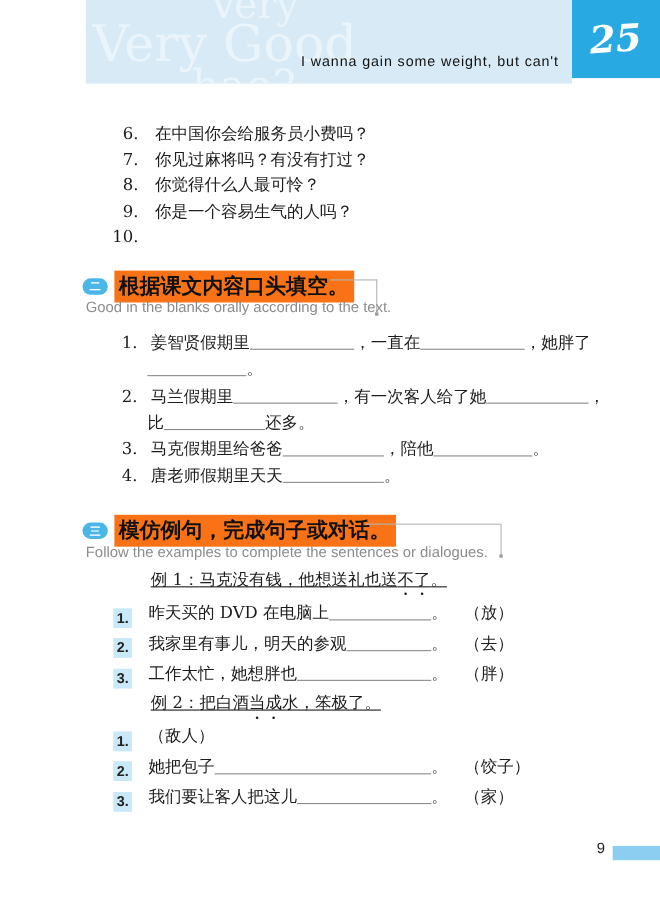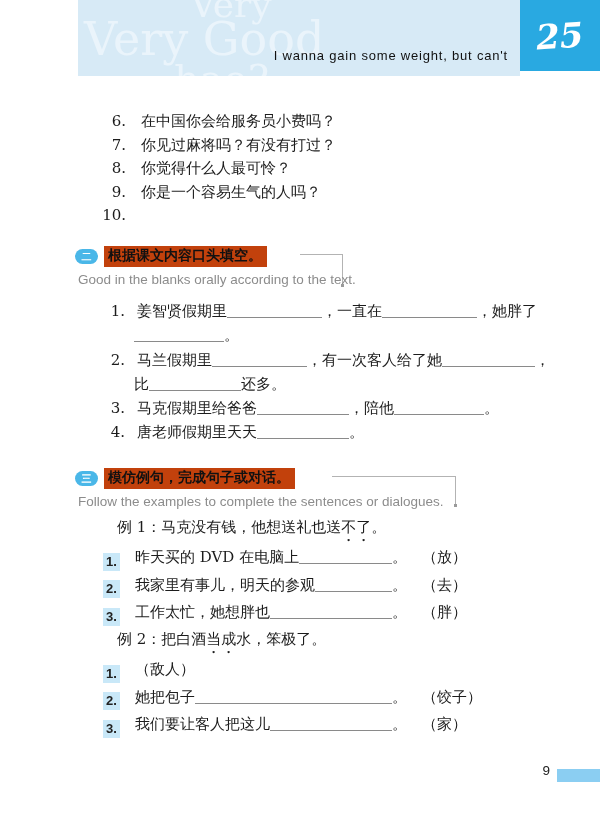--- a/index.html
+++ b/index.html
@@ -27,40 +27,40 @@
   .q-num { width:30px; text-align:right; }
   .q-text { margin-left:15px; }
 
   
   .sec-head { position:absolute; left:75px; display:flex; align-items:center; }
   .pill { width:23px; height:15px; border-radius:8px; background:#4ab7e8;
           color:#fff; font-family:"Liberation Sans", sans-serif; font-size:10px;
           font-weight:bold; display:flex; align-items:center; justify-content:center;
           flex:none; }
   .sec-title { margin-left:6px; font-family:Liberation Sans, sans-serif;
-               font-weight:bold; font-size:14px; background:#c2410c;
+               font-weight:bold; font-size:19px; background:#f97316;
                padding:1px 5px 2px 4px; color:#111; }
   .subtitle { position:absolute; left:78px; font-family:"Liberation Sans", sans-serif;
               font-size:13.5px; color:#8c8c8c; }
   .conn { position:absolute; background:#b3b3b3; }
   .conn-dot { position:absolute; width:3px; height:3px; background:#9a9a9a; }
 
   
   .fill-items { position:absolute; left:97px; top:299px; width:470px; font-size:15px; }
   .f-row { display:flex; line-height:24px; margin-bottom:0; }
   .f-num { width:28px; text-align:right; flex:none; }
   .f-body { margin-left:9px; }
   .f-line { line-height:24px; white-space:nowrap;margin-left:12px; }
   .blank { display:inline-block; border-bottom:1px solid #8a8a8a; height:16px;
            vertical-align:-2px; }
   .b95 { width:95px; } .b93 { width:93px; } .b92 { width:92px; } .b90 { width:90px; }
 
   
   .ex-block { position:absolute; left:103px; width:470px; font-size:15px; }
-  .ex-label { margin-left:14px; line-height:26px; margin-bottom:3px; white-space:nowrap; }
+  .ex-label { margin-left:34px; line-height:26px; margin-bottom:3px; white-space:nowrap;text-decoration:underline; }
   .emph { -webkit-text-emphasis:filled dot #1c1c1c; -webkit-text-emphasis-position:under left;
           text-emphasis:filled dot #1c1c1c; text-emphasis-position:under left; }
   .e-row { display:flex; align-items:baseline; height:27.5px; }
   .e-num { width:17px; height:18px; background:#c9e8f8; color:#222;
            font-family:"Liberation Sans", sans-serif; font-weight:bold; font-size:13px;
            text-align:center; line-height:18px; flex:none; align-self:center; }
   .e-sent { margin-left:15px; width:272px; display:flex; align-items:flex-end; flex:none; }
   .e-blank { flex:1; border-bottom:1px solid #8a8a8a; height:16px; align-self:flex-end;
              margin-bottom:3px; }
   .e-hint { margin-left:15px; white-space:nowrap; }

